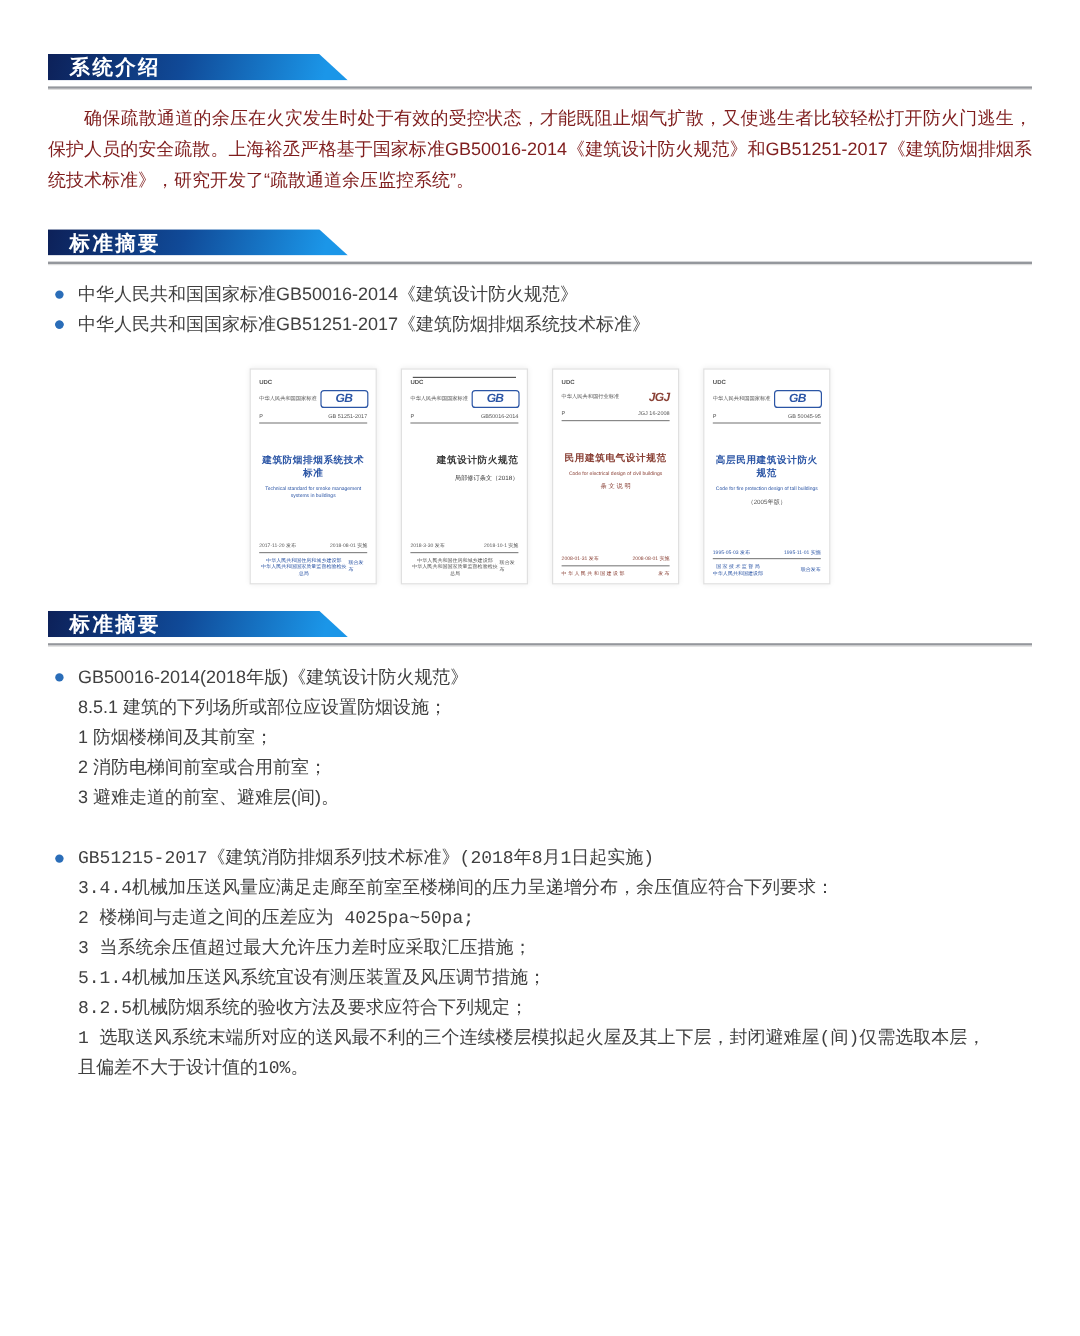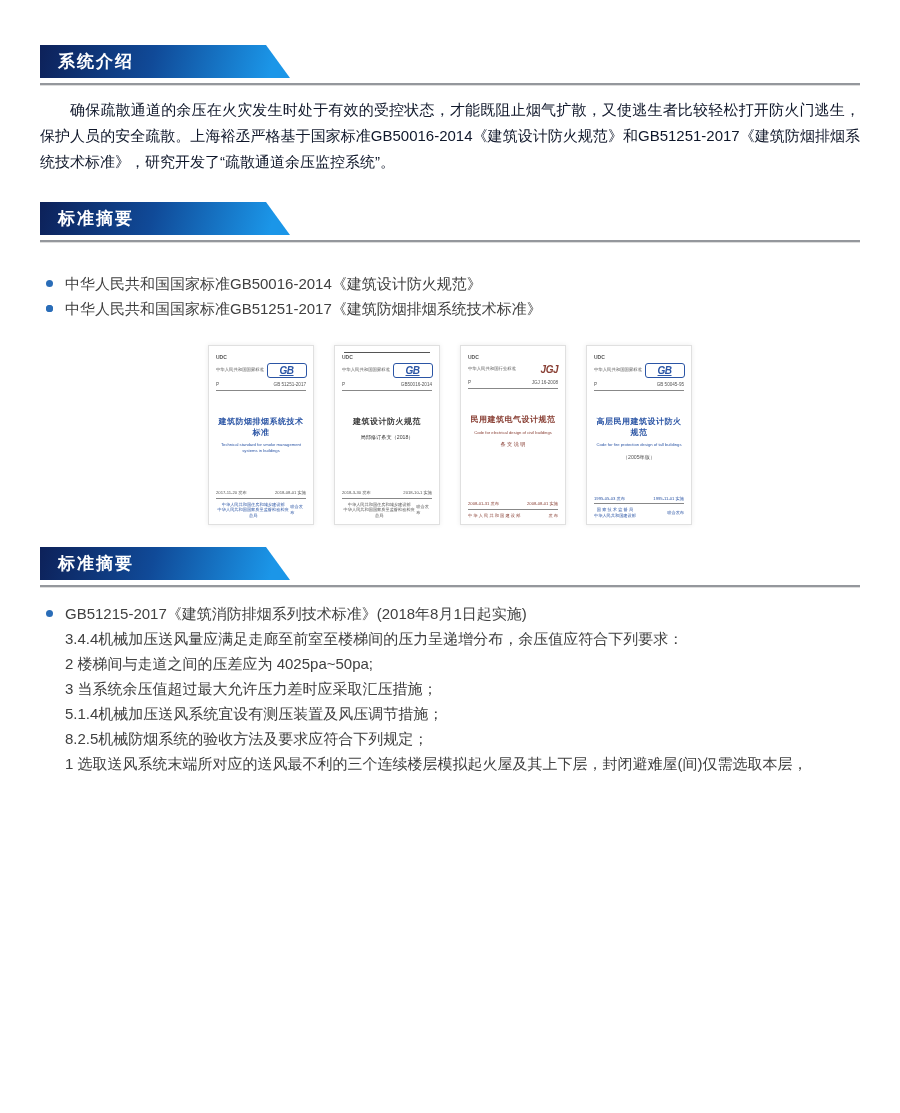--- a/index.html
+++ b/index.html
@@ -7,76 +7,76 @@
   body {
     width:900px; height:1113px; overflow:hidden;
     font-family:"Liberation Sans","DejaVu Sans",sans-serif;
     color:#404040;
   }
   .content { padding:45px 40px 0 40px; }
 
   
   .section { margin:0; }
   .banner {
-    width:250px; height:33px;
+    width:250px; height:22px;
     background:linear-gradient(105deg,#0d2159 0%,#104a98 45%,#1b96e8 92%);
     clip-path:polygon(0 0, calc(100% - 24px) 0, 100% 100%, 0 100%);
     display:flex; align-items:center; padding-left:18px;
   }
   .banner span { color:#ffffff; font-size:17px; font-weight:bold; letter-spacing:2px; }
   .rule { margin-top:5px; border-top:2px solid #94979c; border-bottom:1px solid #dddddd; height:0; }
 
   
   .paragraphs { margin-top:11px; }
   .paragraphs p {
     font-size:15px; line-height:26px; text-indent:2em;
-    text-align:justify; color:#0f172a;
-  }
-
-  
-  .std-list { margin-top:28px; list-style:none; }
+    text-align:justify; color:#7f1d1d;
+  }
+
+  
+  .std-list { margin-top:12px; list-style:none; }
   .std-list li {
     position:relative; padding-left:25px; font-size:15px; line-height:25px; color:#404040;
   }
   .dot {
     position:absolute; left:6px; top:9px; width:7px; height:7px;
     border-radius:50%; background:#2a6db8; display:block;
   }
 
   
   .covers { margin-top:24px; display:flex; justify-content:center; gap:20px; }
   .cover {
     position:relative; width:106px; height:180px; background:#fff;
     border:1px solid #e0e0e0; box-shadow:0 0 5px rgba(0,0,0,.08);
     padding:8px 7px; font-size:5px; color:#555; line-height:1.3;
   }
   .cover--c1::before { content:""; position:absolute; top:6px; left:9px; right:9px; border-top:1.5px solid #555; }
   .cover .udc { font-size:5px; font-weight:bold; }
   .cover .head { display:flex; justify-content:space-between; align-items:center; margin-top:2px; }
   .cover .nation { font-size:4.6px; transform:scale(.95); transform-origin:left; white-space:nowrap; }
   .cover .logo { font-weight:bold; font-style:italic; font-size:10px; letter-spacing:-.5px; }
-  .cover .logo.boxed { border:1.4px solid currentColor; border-radius:3px; padding:0 12px;text-decoration:underline; }
+  .cover .logo.boxed { border:1.4px solid currentColor; border-radius:3px; padding:0 12px; }
   .cover .codeline { display:flex; justify-content:space-between; font-size:4.6px; margin-top:4px; padding-bottom:3px; border-bottom:1px solid #888; }
   .cover .title { margin-top:26px; text-align:center; font-size:8px; font-weight:bold; letter-spacing:.5px; }
   .cover .sub { margin-top:4px; text-align:center; font-size:4.2px; }
   .cover .extra { margin-top:6px; text-align:center; font-size:5.2px; }
   .cover .bottom { position:absolute; left:7px; right:7px; bottom:6px; }
   .cover .dates { display:flex; justify-content:space-between; font-size:4.2px; padding-bottom:2px; border-bottom:1px solid #888; }
   .cover .pub { margin-top:3px; display:flex; justify-content:space-between; align-items:center; font-size:4.2px; }
   .cover .publines { text-align:center; }
   
   .cover--c0 .title,.cover--c0 .sub,.cover--c0 .logo,.cover--c0 .pub { color:#2b55a5; }
-  .cover--c1 .title,.cover--c1 .extra { color:#3a3a3a; }
+  .cover--c1 .title,.cover--c1 .extra { color:#3a3a3a;text-align:right; }
   .cover--c1 .logo { color:#2b55a5; }
   .cover--c2 .title,.cover--c2 .sub,.cover--c2 .extra,.cover--c2 .logo,.cover--c2 .pub,.cover--c2 .dates { color:#8a4136; }
   .cover--c3 .title,.cover--c3 .sub,.cover--c3 .logo,.cover--c3 .pub,.cover--c3 .dates { color:#2b55a5; }
 
   
   .summary-block { margin-top:13px; }
-  .summary-block + .summary-block { margin-top:8px; }
+  .summary-block + .summary-block { margin-top:26px;font-family:Liberation Mono, monospace; }
   .summary-heading { position:relative; padding-left:25px; font-size:15px; line-height:25px; color:#404040; }
   .summary-lines { padding-left:25px; }
   .summary-lines div { font-size:15px; line-height:25px; color:#404040; }
 
   .gap-std    { margin-top:27px; }
   .gap-sum    { margin-top:22px; }
 </style>
 </head>
 <body>
 
@@ -216,30 +216,43 @@
 
     </div>
   </div>
 
   <div class="section gap-sum">
     <div class="banner">
       <span>标准摘要</span>
     </div>
     <div class="rule"></div>
 
+    <div class="summary-block">
+      <div class="summary-heading">
+        <span class="dot"></span>
+        <span>GB50016-2014(2018年版)《建筑设计防火规范》</span>
+      </div>
+      <div class="summary-lines">
+        <div>8.5.1 建筑的下列场所或部位应设置防烟设施；</div>
+        <div>1 防烟楼梯间及其前室；</div>
+        <div>2 消防电梯间前室或合用前室；</div>
+        <div>3 避难走道的前室、避难层(间)。</div>
+      </div>
+    </div>
 
     <div class="summary-block">
       <div class="summary-heading">
         <span class="dot"></span>
         <span>GB51215-2017《建筑消防排烟系列技术标准》(2018年8月1日起实施)</span>
       </div>
       <div class="summary-lines">
         <div>3.4.4机械加压送风量应满足走廊至前室至楼梯间的压力呈递增分布，余压值应符合下列要求：</div>
         <div>2 楼梯间与走道之间的压差应为 4025pa~50pa;</div>
         <div>3 当系统余压值超过最大允许压力差时应采取汇压措施；</div>
         <div>5.1.4机械加压送风系统宜设有测压装置及风压调节措施；</div>
         <div>8.2.5机械防烟系统的验收方法及要求应符合下列规定；</div>
         <div>1 选取送风系统末端所对应的送风最不利的三个连续楼层模拟起火屋及其上下层，封闭避难屋(间)仅需选取本层，</div>
+        <div>且偏差不大于设计值的10%。</div>
       </div>
     </div>
   </div>
 
 </div>
 
 </body></html>

